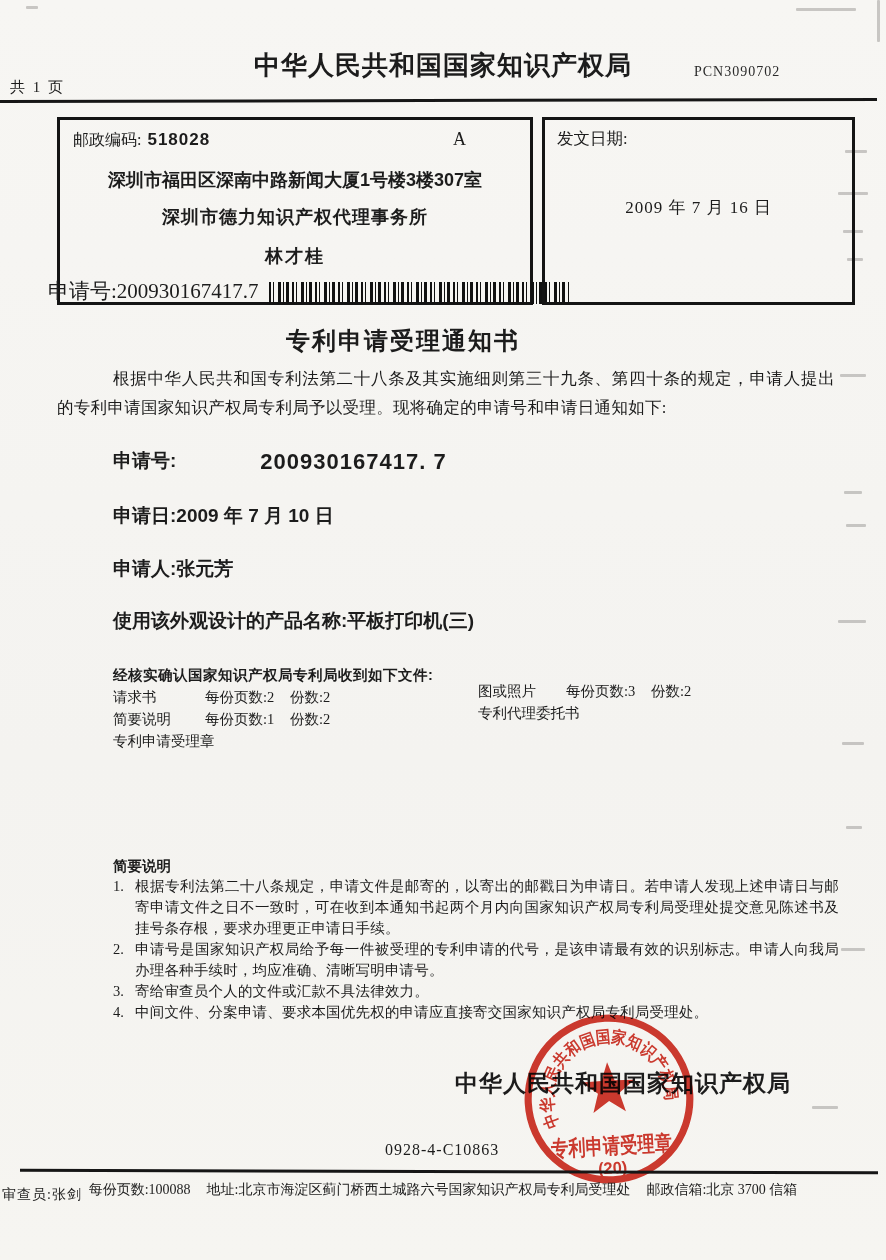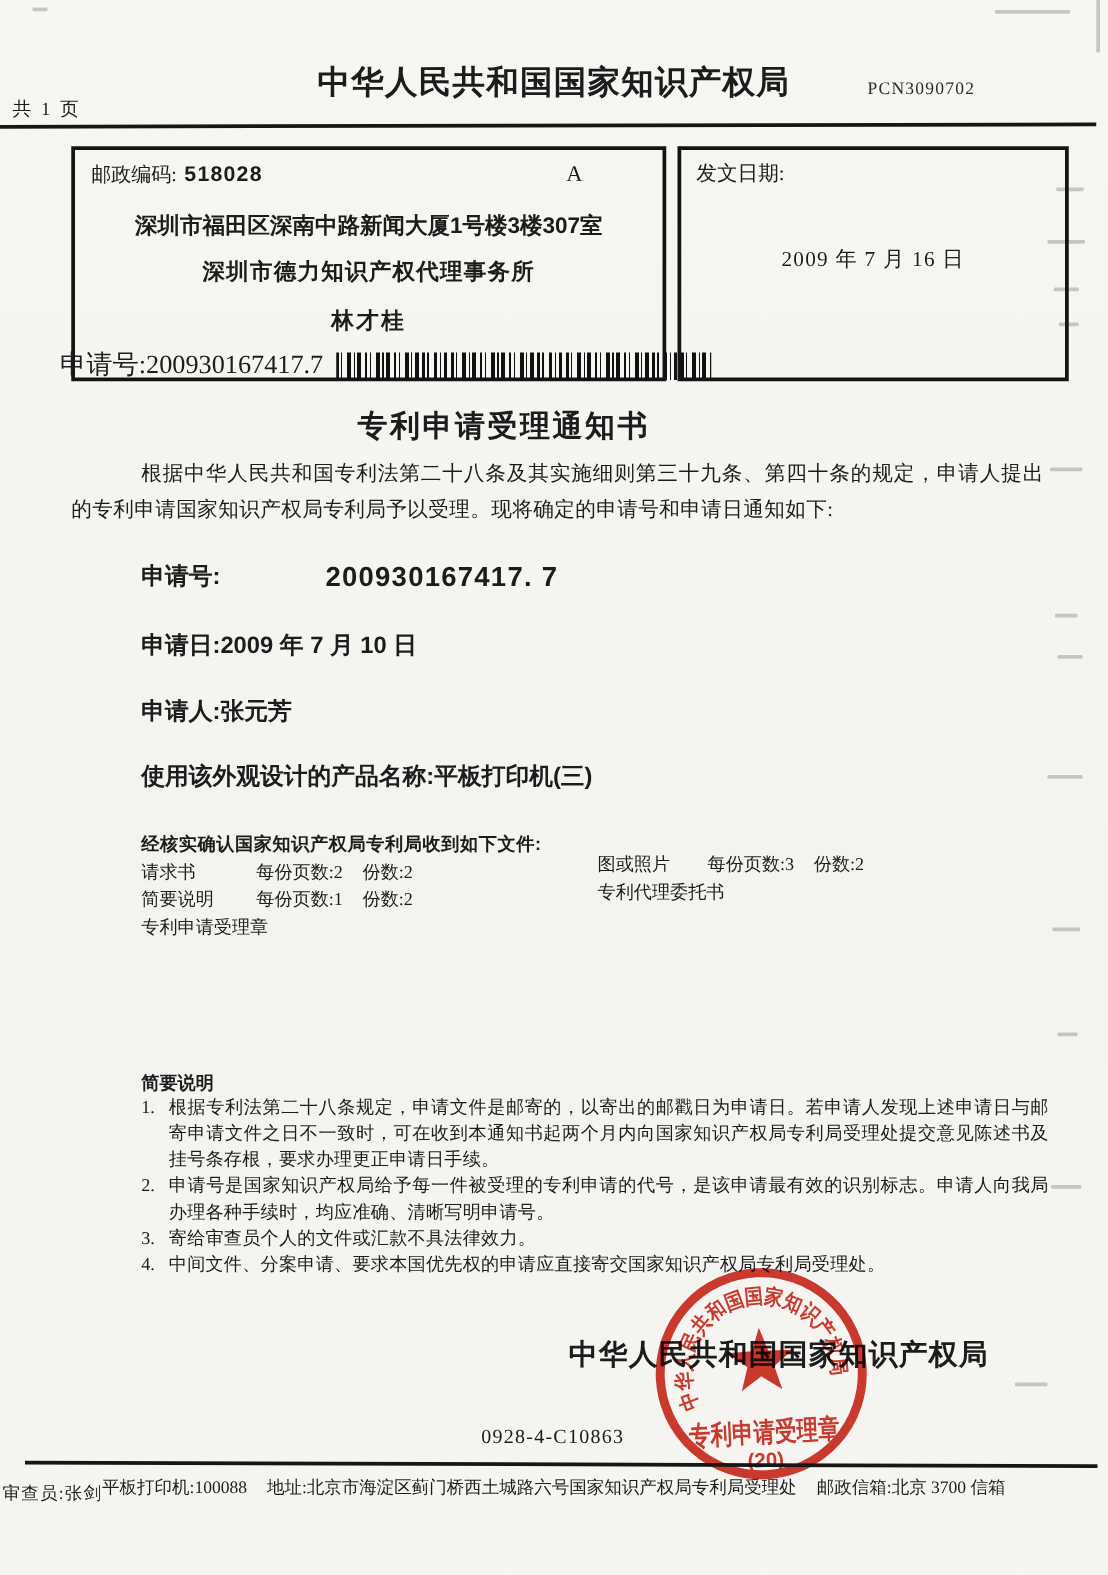--- a/index.html
+++ b/index.html
@@ -178,16 +178,16 @@
       <textPath href="#sealArc" textLength="201" lengthAdjust="spacingAndGlyphs">中华人民共和国国家知识产权局</textPath>
     </text>
     <text x="86" y="139" text-anchor="middle" font-size="21" font-weight="bold" fill="#cf2a1e" textLength="118" lengthAdjust="spacingAndGlyphs" font-family="Liberation Sans, sans-serif">专利申请受理章</text>
     <text x="86" y="159" text-anchor="middle" font-size="16" font-weight="bold" fill="#cf2a1e" font-family="Liberation Sans, sans-serif">(20)</text>
   </svg>
 
   <div class="abs song examiner">审查员:张剑</div>
   <div class="abs song form-code">0928-4-C10863</div>
   <div class="abs rule-bottom"></div>
   <div class="abs song footer-line">
-    <span>平板打印机:100088</span><span>地址:北京市海淀区蓟门桥西土城路六号国家知识产权局专利局受理处</span><span>邮政信箱:北京 3700 信箱</span>
+    <span>每份页数:100088</span><span>地址:北京市海淀区蓟门桥西土城路六号国家知识产权局专利局受理处</span><span>邮政信箱:北京 3700 信箱</span>
   </div>
 
 </div>
 
 </body></html>

